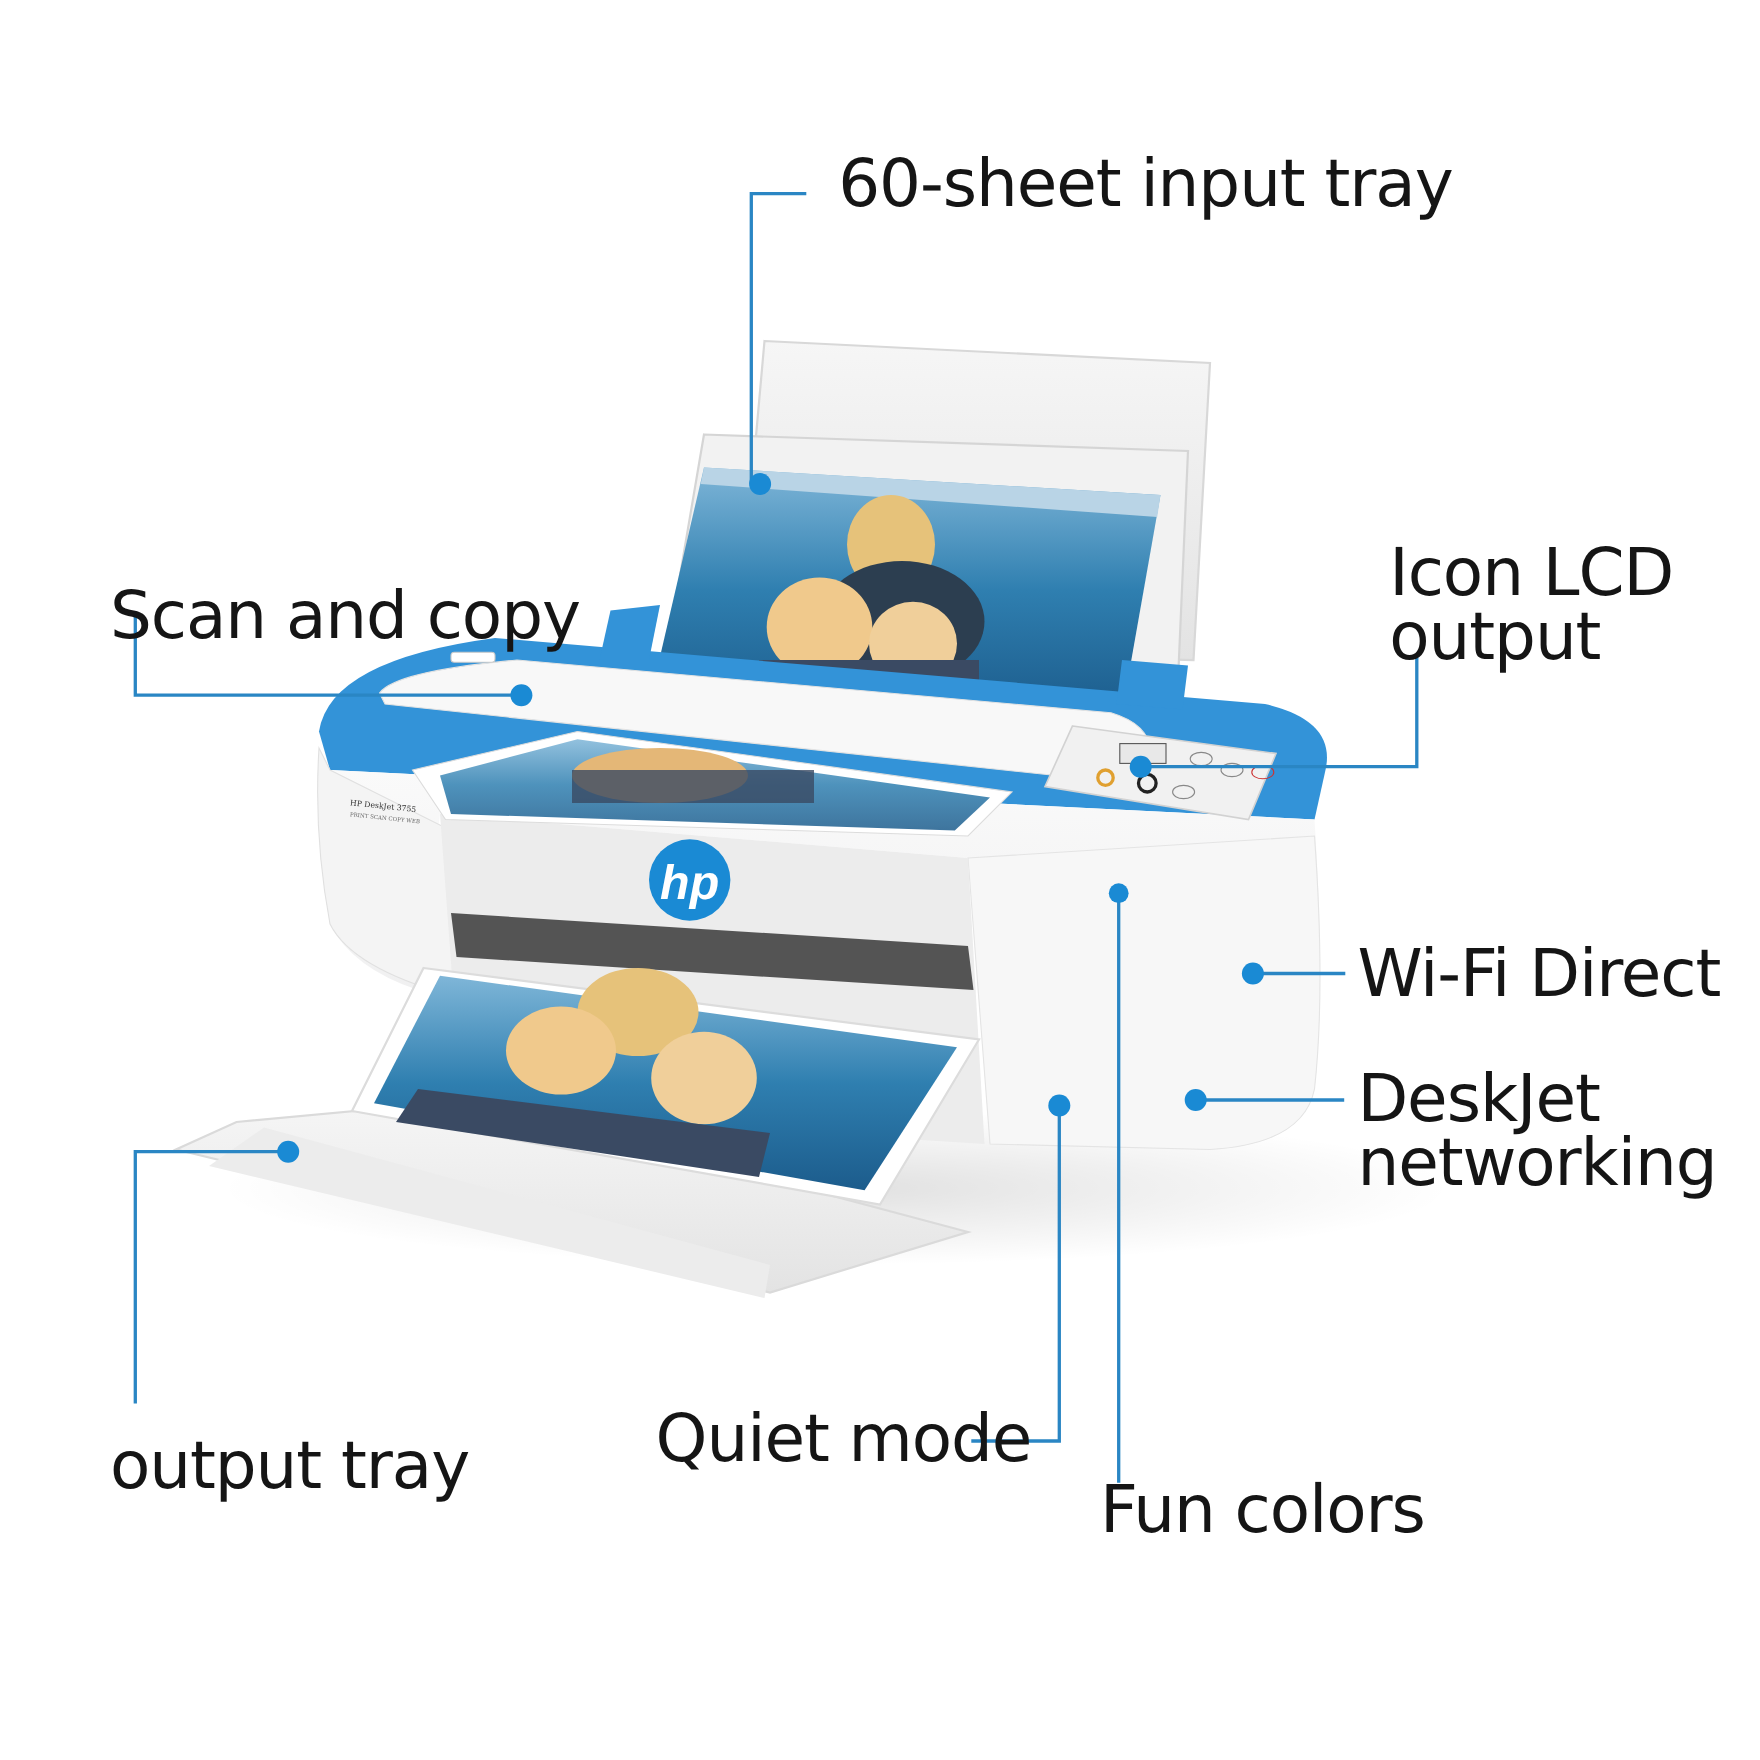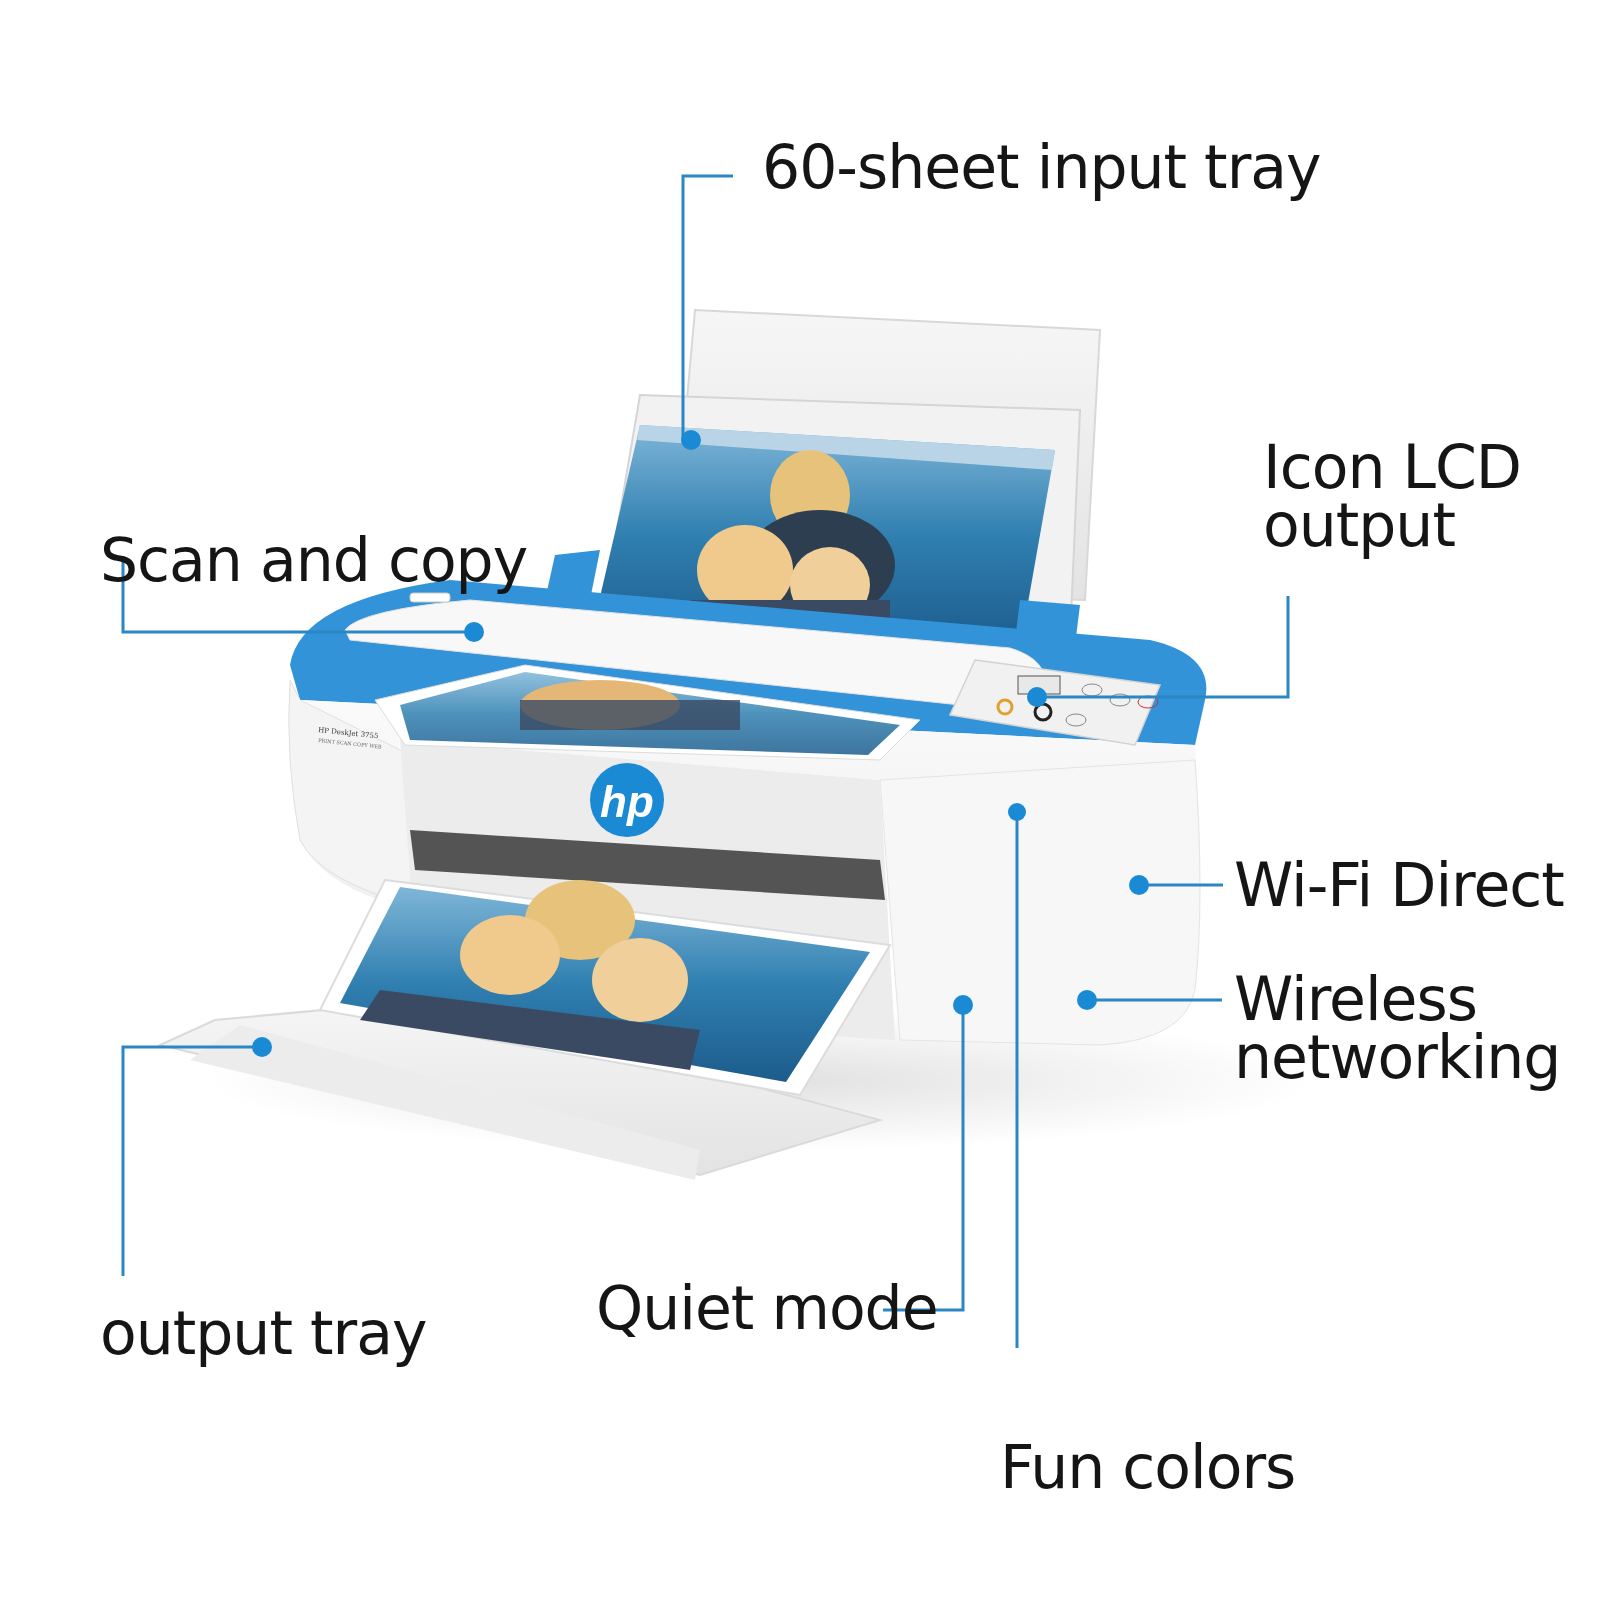--- a/index.html
+++ b/index.html
@@ -134,37 +134,37 @@
 </svg>
 
 <div class="label" style="left:762px; top:138px;">
   <span class="line">60-sheet input tray</span>
 </div>
 
 <div class="label" style="left:100px; top:487px;margin-top:44px;">
   <span class="line">Scan and copy</span>
 </div>
 
-<div class="label" style="left:1263px; top:438px;">
+<div class="label" style="left:1263px; top:492px;">
   <span class="line">Icon LCD</span>
   <span class="line">output</span>
 </div>
 
 <div class="label" style="left:1234px; top:856px;">
   <span class="line">Wi-Fi Direct</span>
 </div>
 
 <div class="label" style="left:1234px; top:970px;">
-  <span class="line">Wireless</span>
+  <span class="line">DeskJet</span>
   <span class="line">networking</span>
 </div>
 
 <div class="label" style="left:100px; top:1304px;">
   <span class="line">output tray</span>
 </div>
 
 <div class="label" style="left:596px; top:1279px;">
   <span class="line">Quiet mode</span>
 </div>
 
-<div class="label" style="left:1000px; top:1438px;">
+<div class="label" style="left:1000px; top:1344px;">
   <span class="line">Fun colors</span>
 </div>
 
 </body></html>

